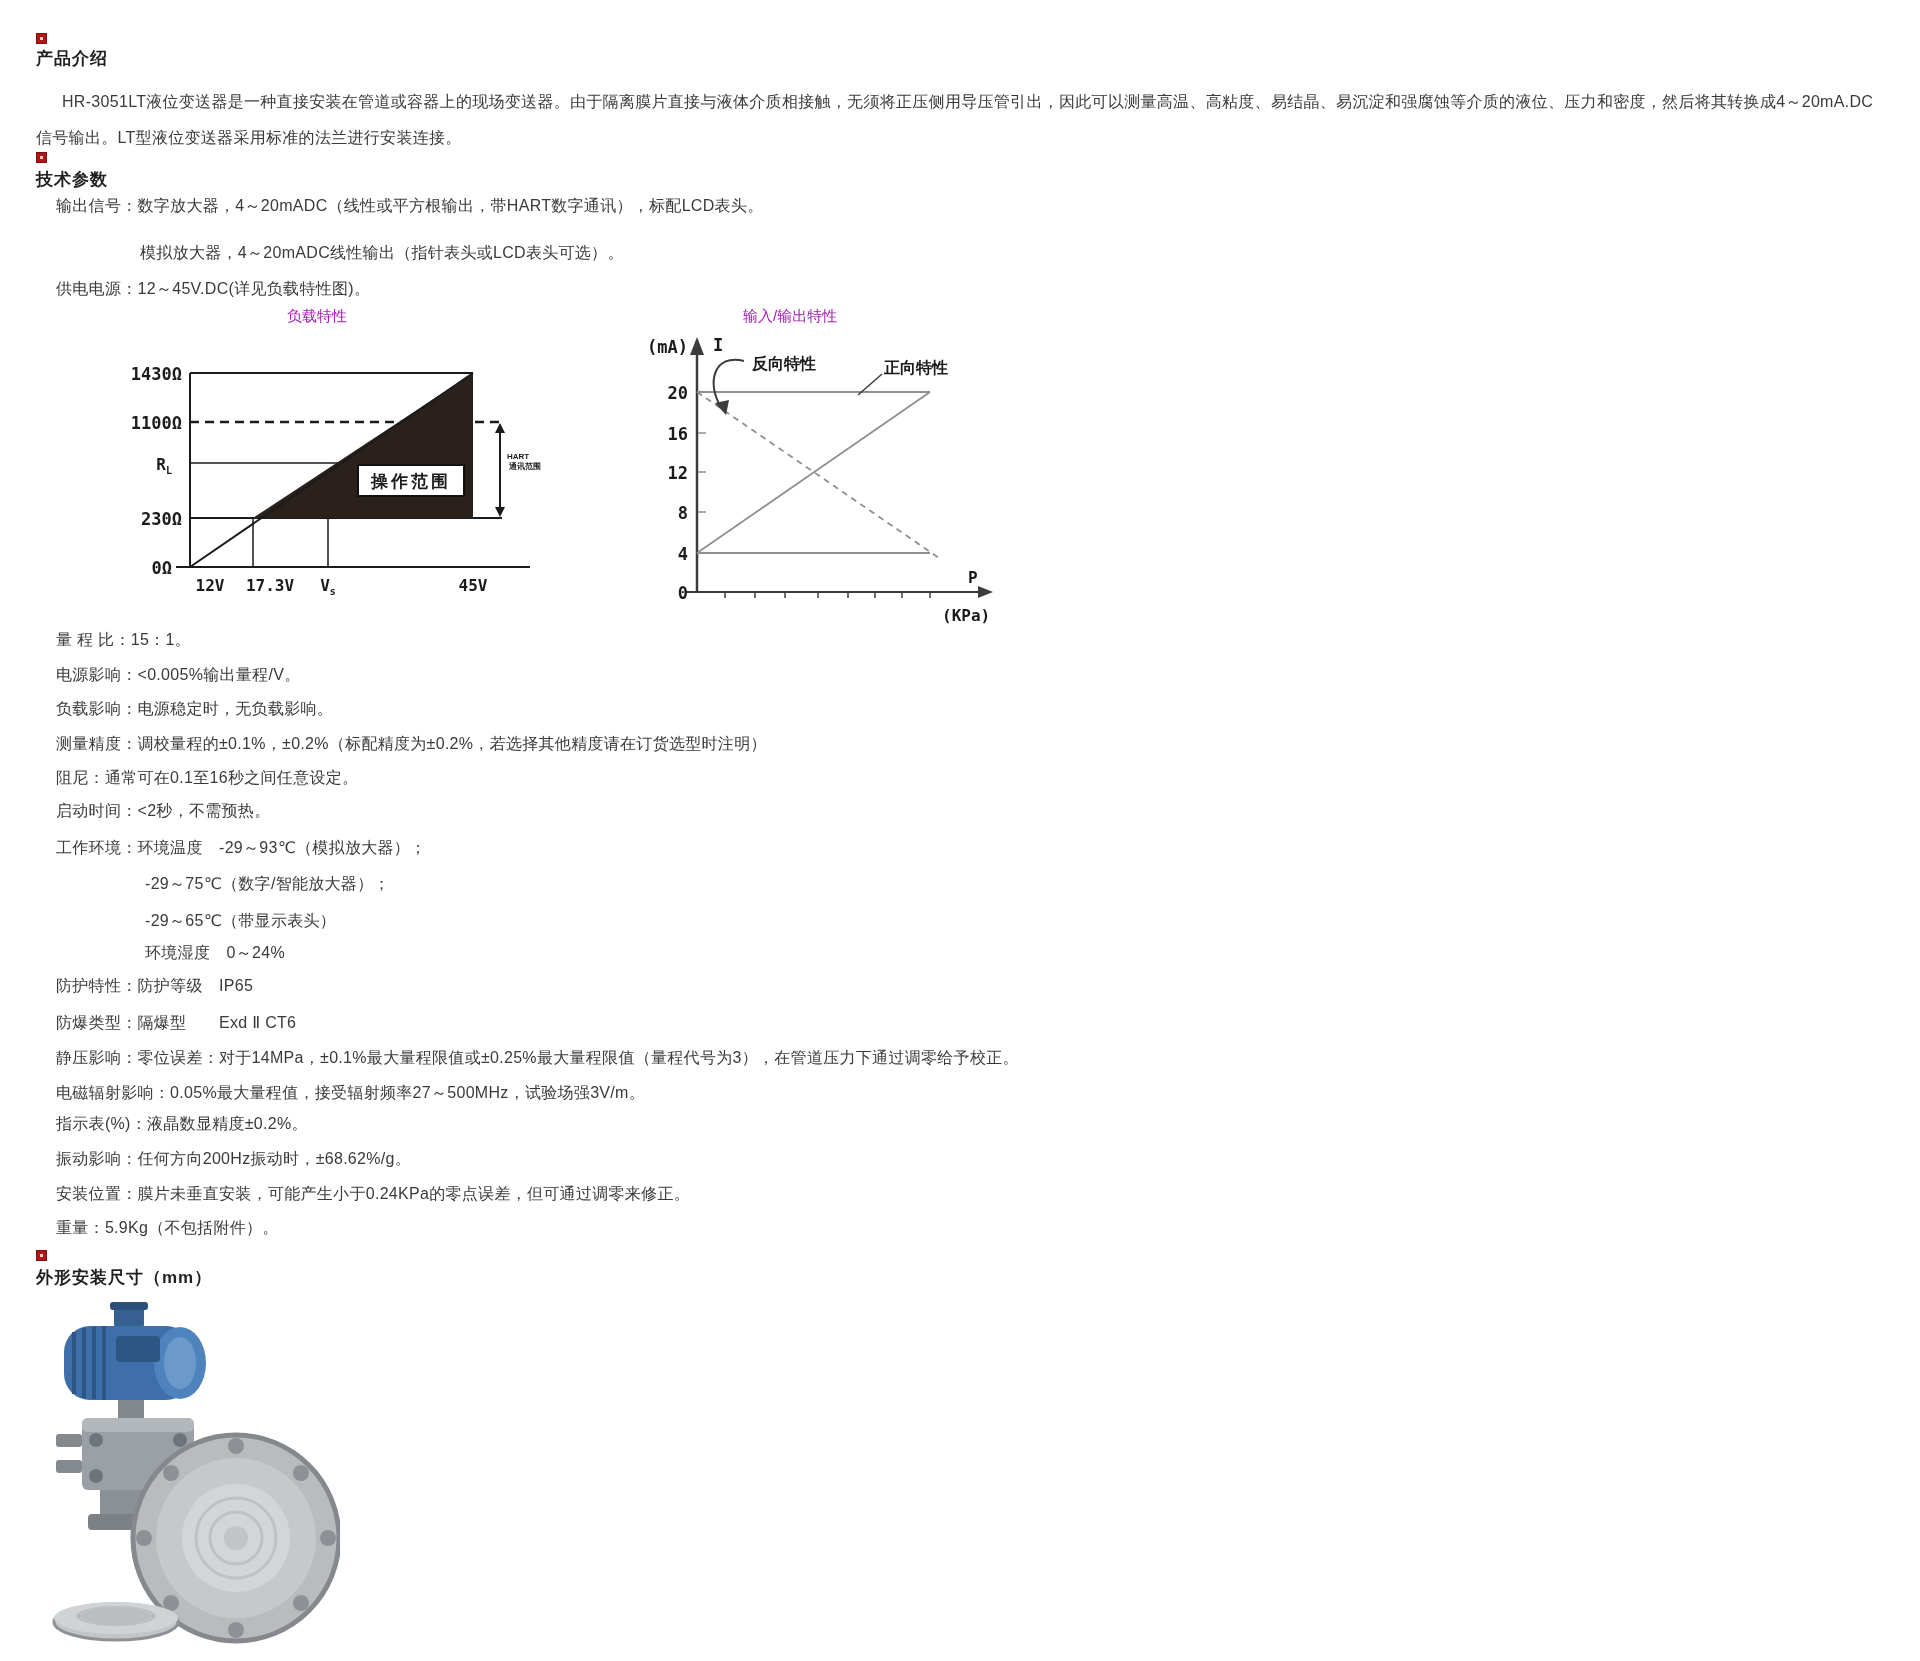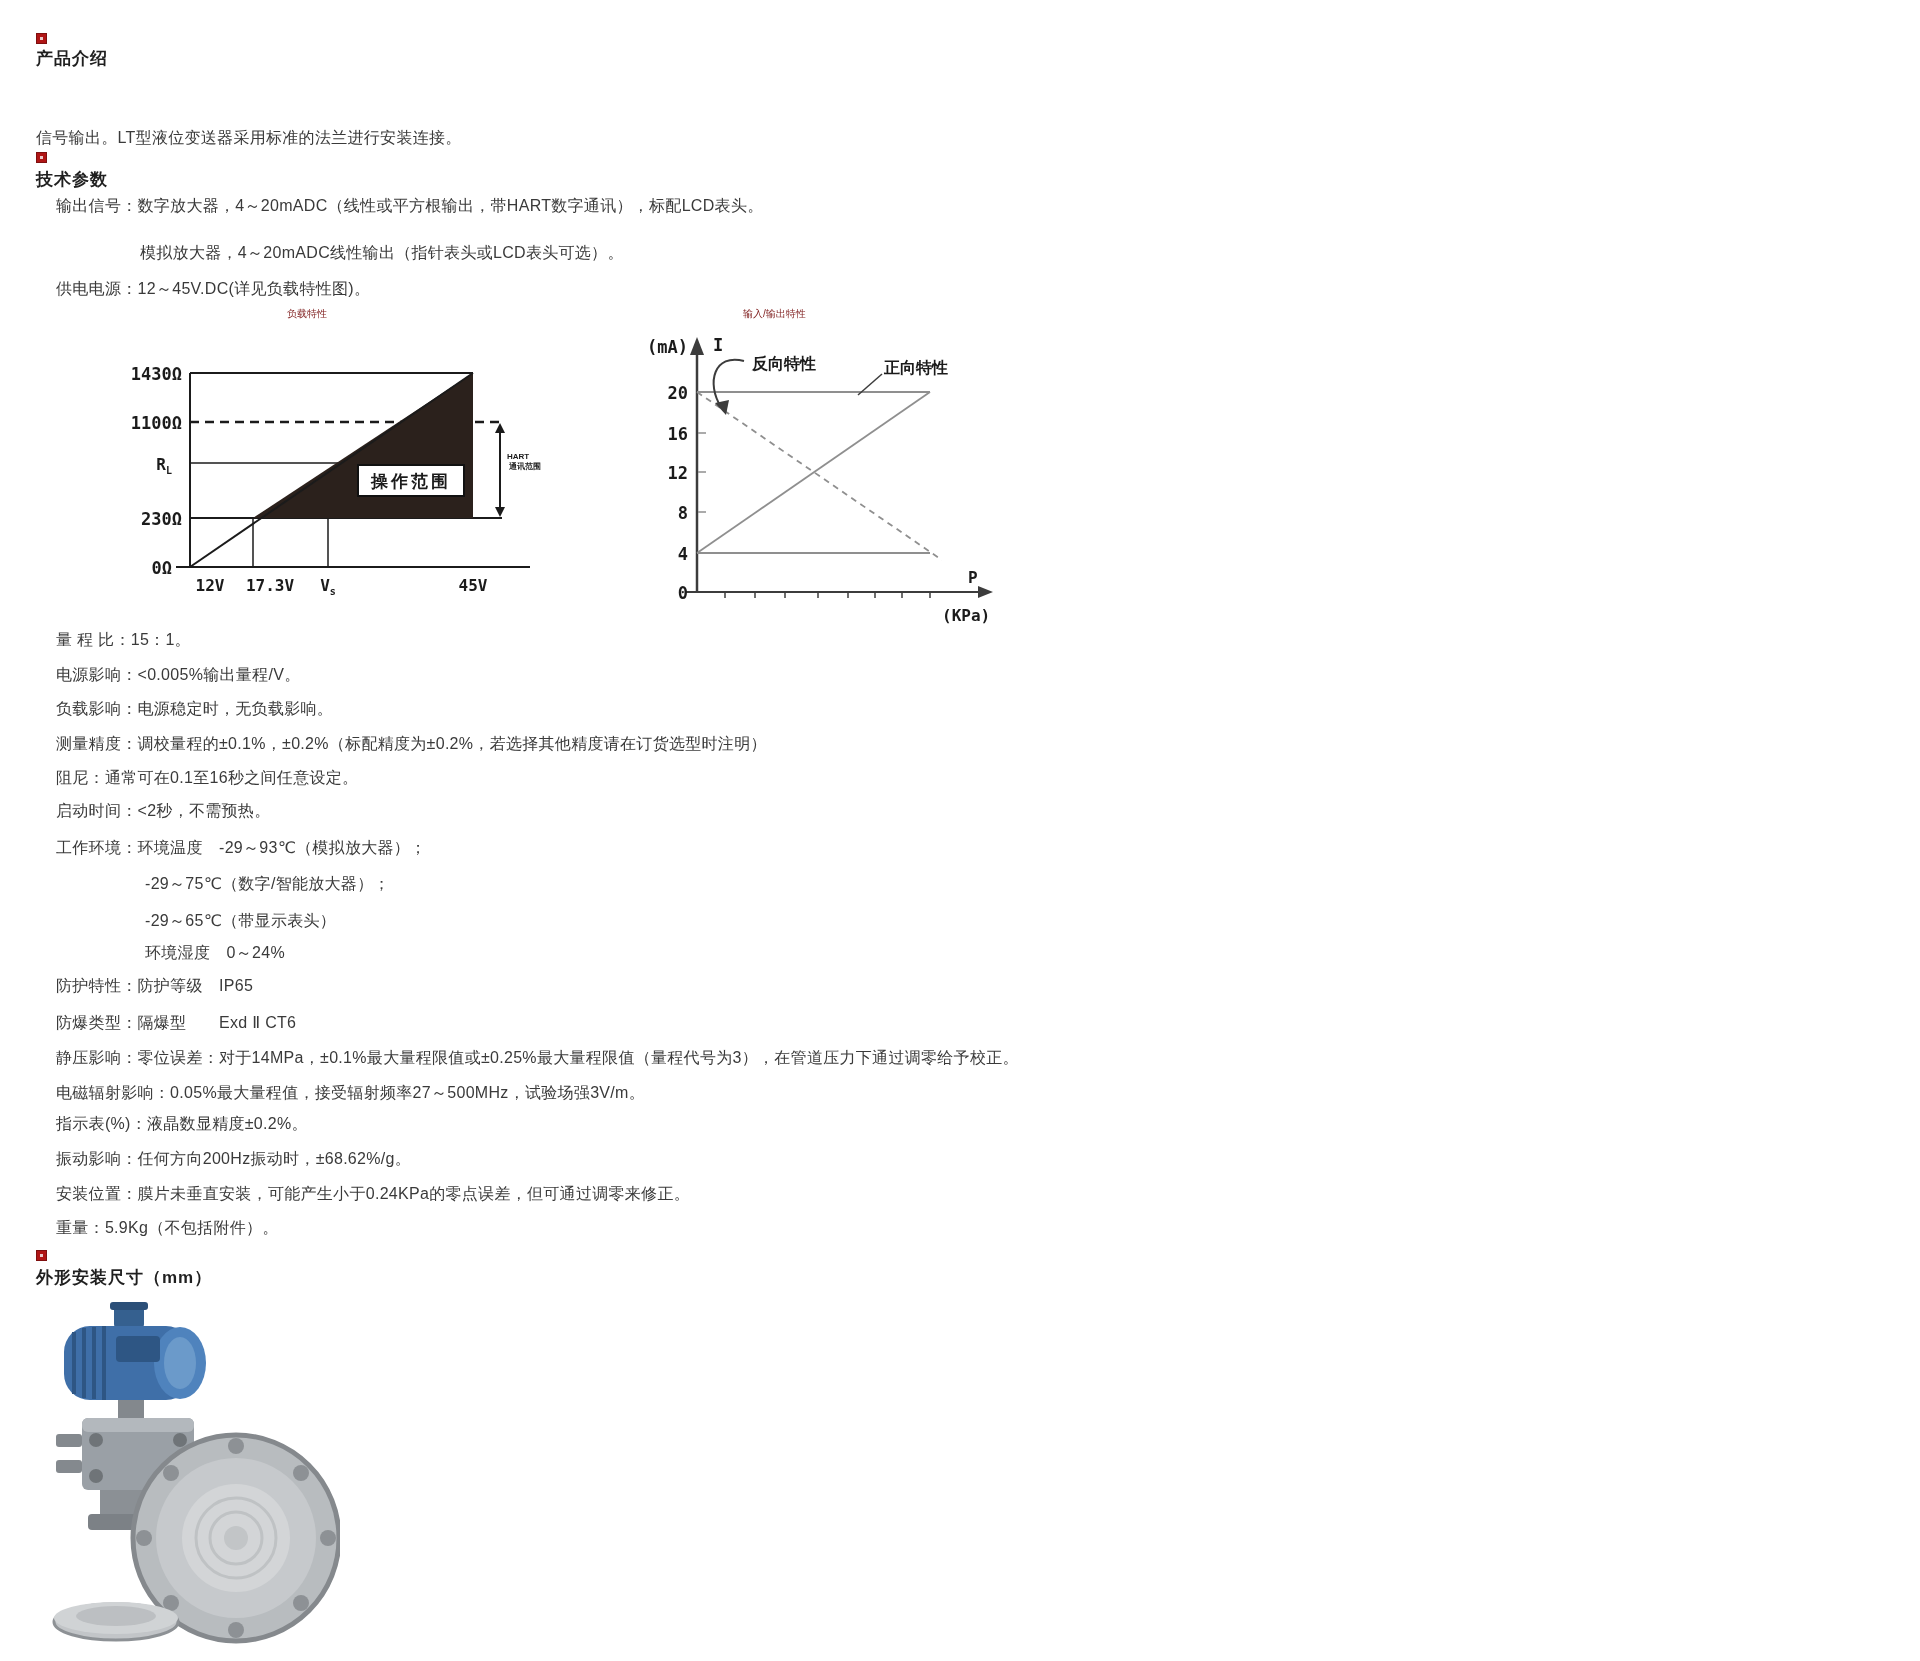--- a/index.html
+++ b/index.html
@@ -5,31 +5,32 @@
   html,body{margin:0;padding:0;background:#ffffff;}
   .page{position:relative;width:1692px;height:1661px;background:#ffffff;
         font-family:"Liberation Sans","DejaVu Sans",sans-serif;color:#3b3b3b;}
   .abs{position:absolute;white-space:nowrap;}
   .bullet{position:absolute;width:11px;height:11px;background:#b01515;border:1px solid #7e0f0f;
           box-sizing:border-box;}
   .bullet:after{content:"";position:absolute;left:3px;top:3px;width:3px;height:3px;background:#e9c9c9;}
   h2.sec{margin:0;font-size:17px;font-weight:bold;color:#1f1f1f;letter-spacing:1px;}
   .para{font-size:16px;color:#3a3a3a;letter-spacing:0.3px;}
   .tline{font-size:16px;color:#3a3a3a;letter-spacing:0.3px;}
-  .chart-title{font-size:10px;color:#7f1d1d;}
+  .chart-title{font-size:15px;color:#a21caf;}
   svg text{font-family:"DejaVu Sans Mono","Liberation Mono",monospace;fill:#1b1b1b;}
   svg .cn{font-family:"Liberation Sans","DejaVu Sans",sans-serif;}
 </style>
 </head>
 <body>
 
 <div class="page">
 
   <span class="bullet" style="left:36px;top:33px;"></span>
   <h2 class="sec abs" style="left:36px;top:47px;">产品介绍</h2>
+  <div class="para abs" style="left:62px;top:92px;">HR-3051LT液位变送器是一种直接安装在管道或容器上的现场变送器。由于隔离膜片直接与液体介质相接触，无须将正压侧用导压管引出，因此可以测量高温、高粘度、易结晶、易沉淀和强腐蚀等介质的液位、压力和密度，然后将其转换成4～20mA.DC</div>
   <div class="para abs" style="left:36px;top:128px;">信号输出。LT型液位变送器采用标准的法兰进行安装连接。</div>
 
   <span class="bullet" style="left:36px;top:152px;"></span>
   <h2 class="sec abs" style="left:36px;top:168px;">技术参数</h2>
 
   <div class="tline abs" style="left:56px;top:196px;">输出信号：数字放大器，4～20mADC（线性或平方根输出，带HART数字通讯），标配LCD表头。</div>
   <div class="tline abs" style="left:140px;top:243px;">模拟放大器，4～20mADC线性输出（指针表头或LCD表头可选）。</div>
   <div class="tline abs" style="left:56px;top:279px;">供电电源：12～45V.DC(详见负载特性图)。</div>
 
   <div class="chart-title abs" style="left:287px;top:307px;">负载特性</div>

